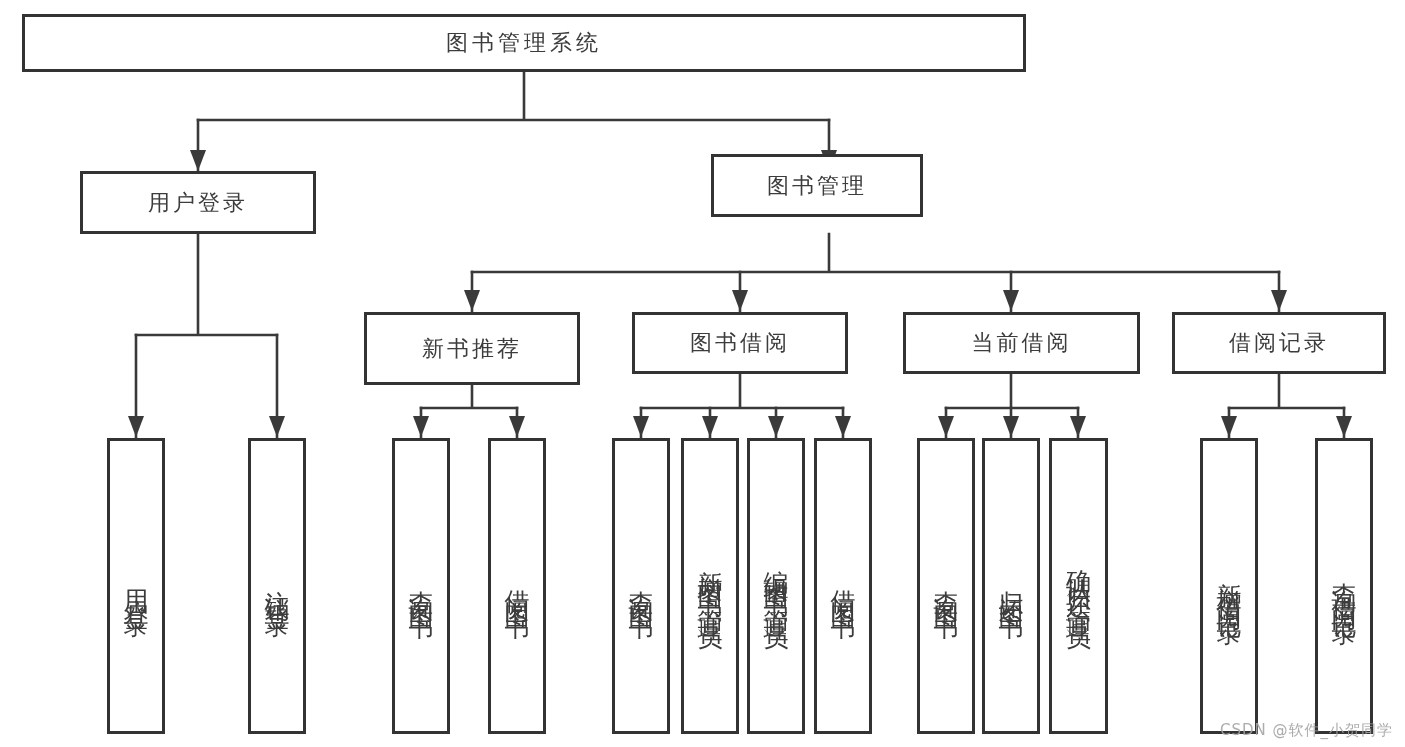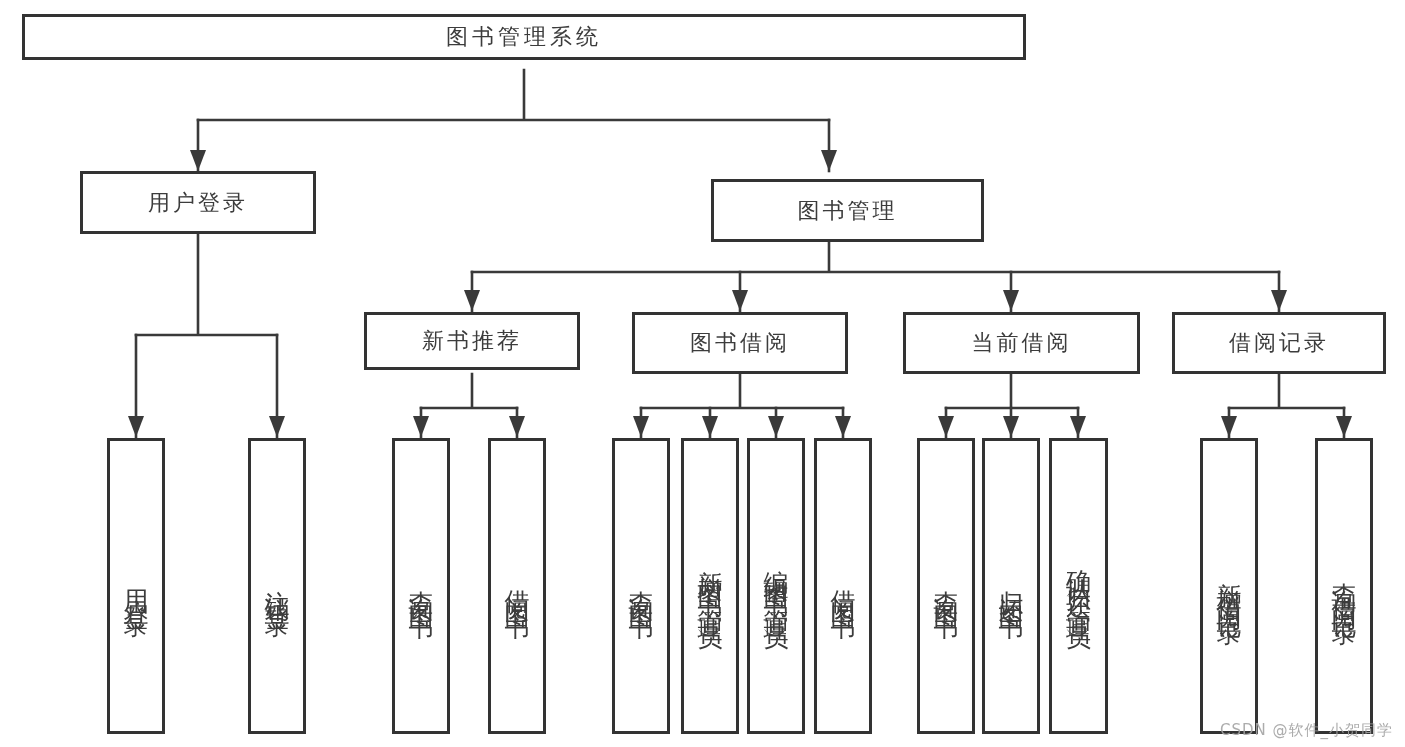--- a/index.html
+++ b/index.html
@@ -57,32 +57,32 @@
 
       <line x1="946" y1="408" x2="946" y2="437" marker-end="url(#arw)"></line>
       <line x1="1011" y1="408" x2="1011" y2="437" marker-end="url(#arw)"></line>
       <line x1="1078" y1="408" x2="1078" y2="437" marker-end="url(#arw)"></line>
 
       <line x1="1229" y1="408" x2="1229" y2="437" marker-end="url(#arw)"></line>
       <line x1="1344" y1="408" x2="1344" y2="437" marker-end="url(#arw)"></line>
     </g>
   </svg>
 
-  <div class="box" style="left:22px;top:14px;width:1004px;height:46px;">
+  <div class="box" style="left:22px;top:14px;width:1004px;height:58px;">
     <span class="title-label">图书管理系统</span>
   </div>
 
   <div class="box" style="left:80px;top:171px;width:236px;height:63px;">
     <span class="hlabel">用户登录</span>
   </div>
-  <div class="box" style="left:711px;top:179px;width:273px;height:63px;align-items:center;">
+  <div class="box" style="left:711px;top:154px;width:212px;height:63px;align-items:center;">
     <span class="hlabel">图书管理</span>
   </div>
 
-  <div class="box" style="left:364px;top:312px;width:216px;height:58px;">
+  <div class="box" style="left:364px;top:312px;width:216px;height:73px;">
     <span class="hlabel">新书推荐</span>
   </div>
   <div class="box" style="left:632px;top:312px;width:216px;height:62px;">
     <span class="hlabel">图书借阅</span>
   </div>
   <div class="box" style="left:903px;top:312px;width:237px;height:62px;">
     <span class="hlabel">当前借阅</span>
   </div>
   <div class="box" style="left:1172px;top:312px;width:214px;height:62px;">
     <span class="hlabel">借阅记录</span>

